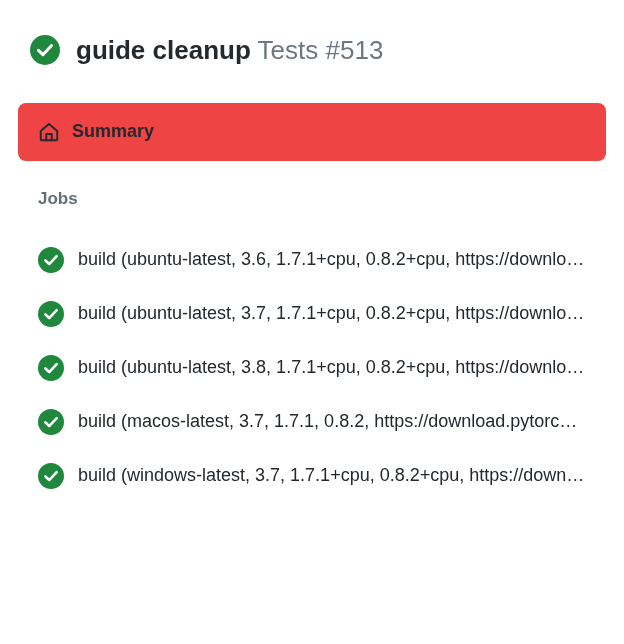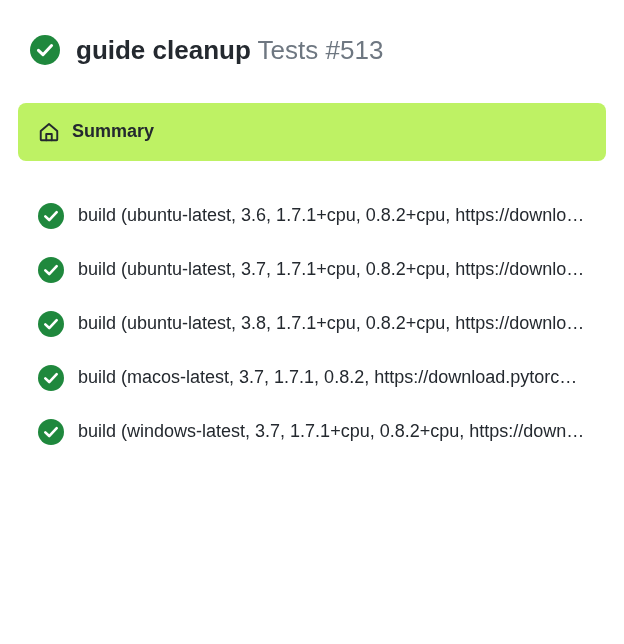--- a/index.html
+++ b/index.html
@@ -29,21 +29,21 @@
       font-weight: 600;
       color: #24292f;
     }
     .panel {
       background: #fff;
     }
     .summary-row {
       display: flex;
       align-items: center;
       gap: 12px;
-      background: #bef264;
+      background: #ef4444;
       border-radius: 8px;
       padding: 18px 20px;
       margin-bottom: 28px;
     }
     .summary-row span.label {
       font-size: 18px;
       font-weight: 600;
       color: #24292f;
     }
     .section-heading {
@@ -113,20 +113,21 @@
   <div class="summary-row">
     <span class="home-icon">
       <svg viewBox="0 0 16 16" width="22" height="22" fill="none" stroke="#24292f" stroke-width="1.4" stroke-linejoin="round" stroke-linecap="round">
         <path d="M2 7.2 L8 2.2 L14 7.2 V13.5 A0.5 0.5 0 0 1 13.5 14 H2.5 A0.5 0.5 0 0 1 2 13.5 Z"></path>
         <path d="M6 14 V9.5 H10 V14"></path>
       </svg>
     </span>
     <span class="label">Summary</span>
   </div>
 
+  <div class="section-heading">Jobs</div>
 
   <div class="job-list">
     <div class="job-item">
       <span class="status-icon-sm">
         <svg viewBox="0 0 16 16" width="26" height="26">
             <circle cx="8" cy="8" r="8" fill="#1f883d"></circle>
             <path d="M4.5 8.2 L6.9 10.5 L11.5 5.6" stroke="#fff" stroke-width="1.6" fill="none" stroke-linecap="round" stroke-linejoin="round"></path>
           </svg>
       </span>
       <span class="job-label">build (ubuntu-latest, 3.6, 1.7.1+cpu, 0.8.2+cpu, https://download.pytorch.org/whl/torch_stable.html)</span>

